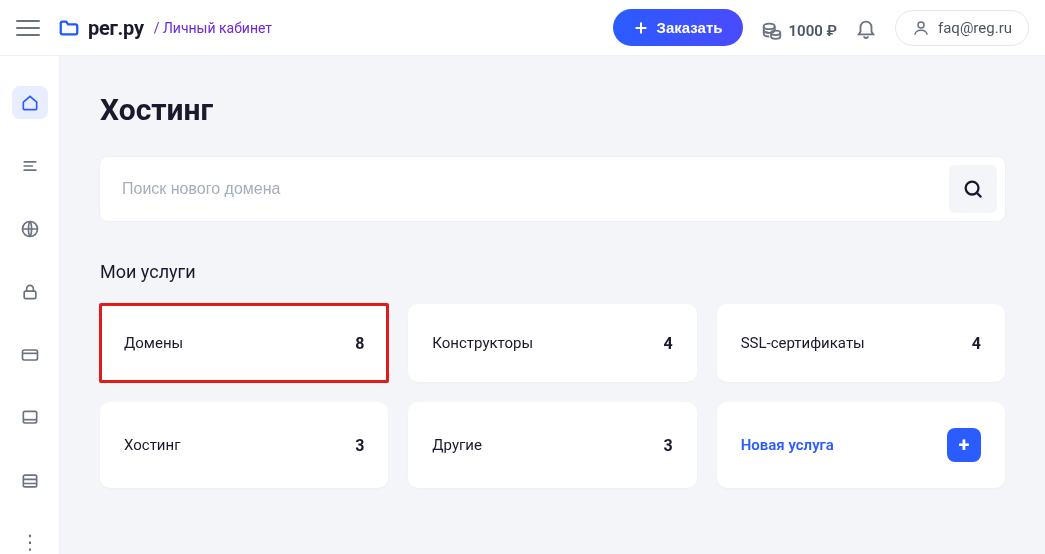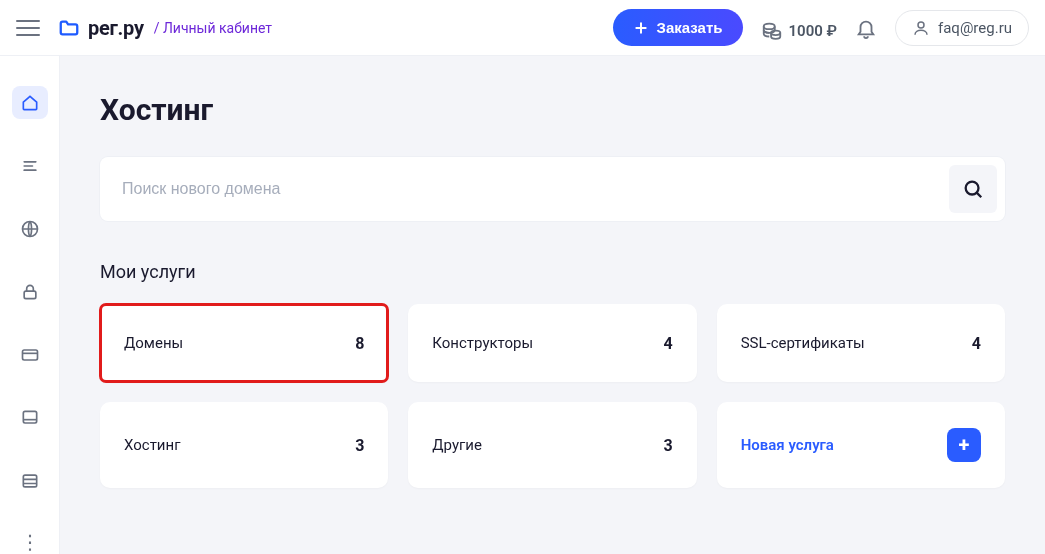--- a/index.html
+++ b/index.html
@@ -86,21 +86,21 @@
     }
     .search-btn svg { width:22px; height:22px; color:#1a1a2e; }
     .section-title { font-size:18px; font-weight:400; margin-bottom:22px; color:#1a1a2e; }
     .cards-grid { display:grid; grid-template-columns:repeat(3,1fr); gap:20px; }
     .card {
       background:#fff; border-radius:10px; padding:26px 24px;
       display:flex; align-items:center; justify-content:space-between;
       cursor:pointer; box-shadow:0 1px 2px rgba(0,0,0,0.03);
       min-height:78px;
     }
-    .card.highlighted { outline:3px solid #e11b1b; outline-offset:-2px; border-radius:6px; }
+    .card.highlighted { outline:3px solid #e11b1b; outline-offset:-2px; border-radius:1px; }
     .card-label { font-size:15px; color:#1a1a2e; }
     .card-count { font-size:16px; font-weight:700; color:#1a1a2e; }
     .card.new .card-label { color:#2a5cff; font-weight:600; }
     .plus-badge {
       width:34px; height:34px; border-radius:8px; background:#2a5cff;
       display:flex; align-items:center; justify-content:center; color:#fff;
       font-size:20px; font-weight:700;
     }
   </style>
 </head>

